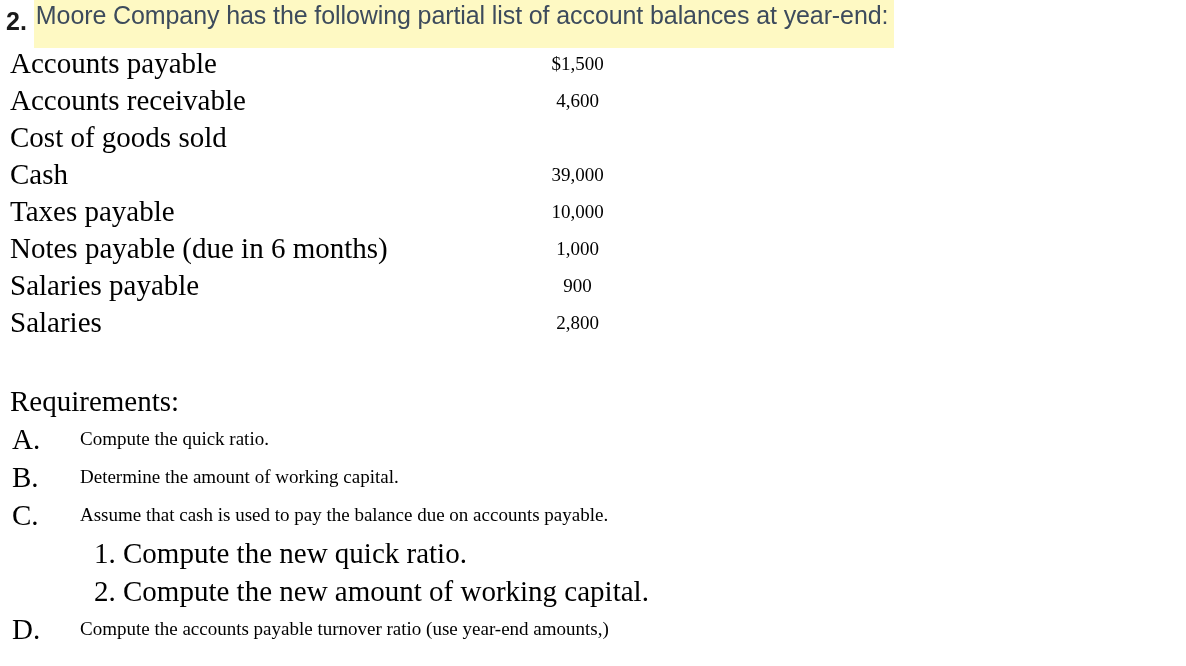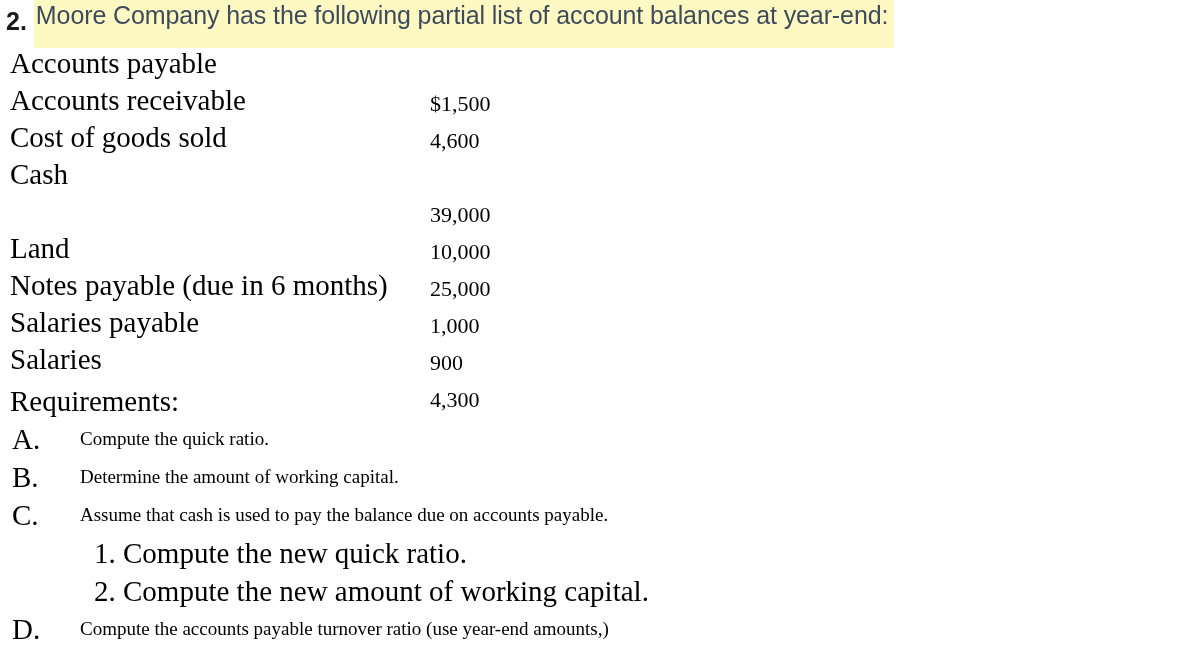--- a/index.html
+++ b/index.html
@@ -72,24 +72,23 @@
     left: 10px;
     top: 0;
     font-size: 29px;
     white-space: nowrap;
   }
   .acct-amount {
     position: absolute;
     left: 430px;
     width: 295px;
     top: 0;
-    text-align: left;
-    font-size: 22px;
-    white-space: nowrap;
-    margin-top: 40px;
+    text-align: center;
+    font-size: 19px;
+    white-space: nowrap;
   }
 
   
   .requirements {
     position: absolute;
     left: 0px;
     top: 382px;
     width: 1186px;
   }
   .req-title {
@@ -155,41 +154,38 @@
     <div class="balance-row">
       <span class="acct-name">Cost of goods sold</span>
     </div>
 
     <div class="balance-row">
       <span class="acct-name">Cash</span>
       <span class="acct-amount">39,000</span>
     </div>
 
     <div class="balance-row">
+      <span class="acct-name">Taxes payable</span>
       <span class="acct-amount">10,000</span>
     </div>
 
-    <div class="balance-row">
-      <span class="acct-name">Land</span>
-      <span class="acct-amount">25,000</span>
-    </div>
 
     <div class="balance-row">
       <span class="acct-name">Notes payable (due in 6 months)</span>
       <span class="acct-amount">1,000</span>
     </div>
 
     <div class="balance-row">
       <span class="acct-name">Salaries payable</span>
       <span class="acct-amount">900</span>
     </div>
 
     <div class="balance-row">
       <span class="acct-name">Salaries</span>
-      <span class="acct-amount">4,300</span>
+      <span class="acct-amount">2,800</span>
     </div>
 
   </div>
 
   <div class="requirements">
 
     <div class="req-title">Requirements:</div>
 
     <div class="req-item">
       <span class="req-letter">A.</span>

